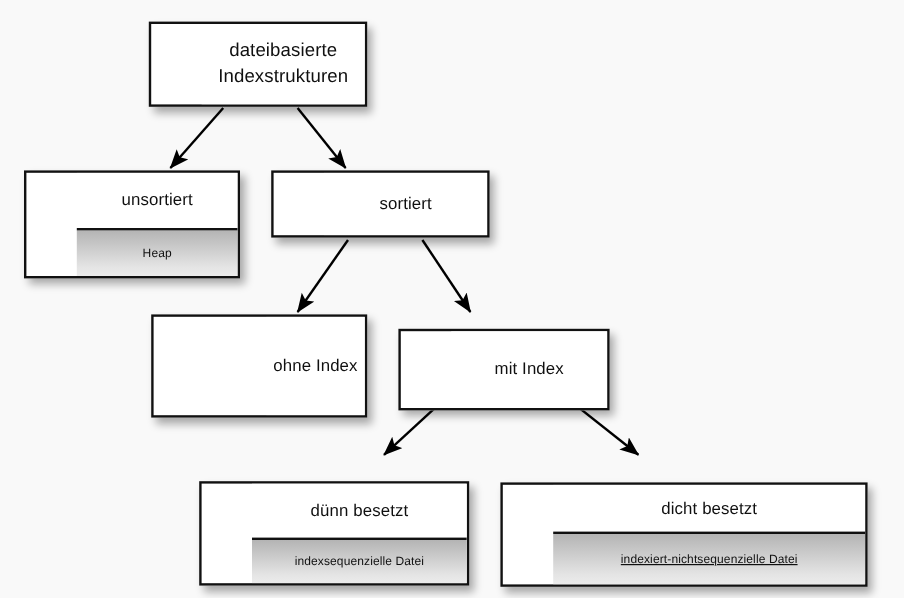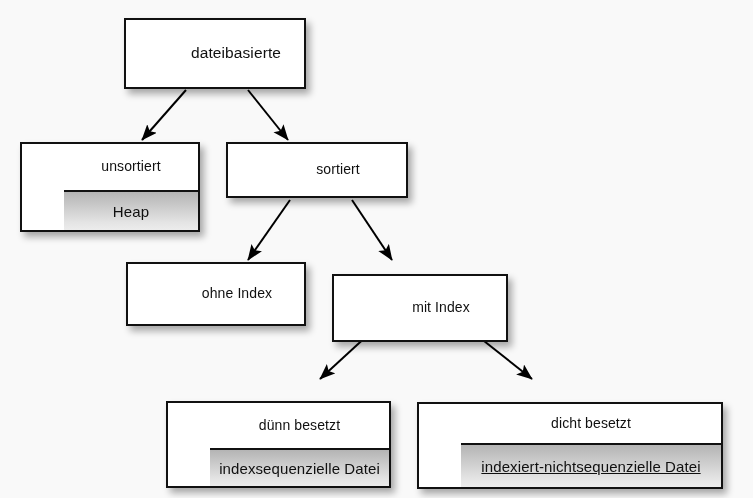--- a/index.html
+++ b/index.html
@@ -57,21 +57,21 @@
     line-height: 1.32;
   }
   .node-impl {
     flex: 0 0 auto;
     border-top: 2px solid #111111;
     background: linear-gradient(to bottom, #b4b4b4 0%, #c9c9c9 35%, #e4e4e4 80%, #ececec 100%);
     display: flex;
     align-items: center;
     justify-content: center;
     color: #101010;
-    font-size: 15px;
+    font-size: 10px;
     letter-spacing: 0.1px;
     padding: 0 6px;
     box-sizing: border-box;
   }
 </style>
 </head>
 <body>
 
 <div id="diagram">
 
@@ -88,34 +88,35 @@
         <line x1="352" y1="200" x2="392" y2="260" marker-end="url(#arrowhead)" stroke="#000000" stroke-width="2"></line>
         <line x1="382" y1="322" x2="320" y2="379" marker-end="url(#arrowhead)" stroke="#000000" stroke-width="2"></line>
         <line x1="460" y1="322" x2="532" y2="379" marker-end="url(#arrowhead)" stroke="#000000" stroke-width="2"></line>
       </g>
   </svg>
 
   <div class="node" style="left:124px; top:18px; width:182px; height:71px;">
     <div class="node-title two-line">
       <span>
         <span>dateibasierte</span><br>
+        <span>Indexstrukturen</span>
       </span>
     </div>
   </div>
 
   <div class="node" style="left:20px; top:142px; width:180px; height:90px;">
     <div class="node-title">unsortiert</div>
     <div class="node-impl" style="height:40px;">Heap</div>
   </div>
 
   <div class="node" style="left:226px; top:142px; width:182px; height:56px;">
     <div class="node-title">sortiert</div>
   </div>
 
-  <div class="node" style="left:126px; top:262px; width:180px; height:64px;">
+  <div class="node" style="left:126px; top:262px; width:180px; height:86px;align-items:flex-end;">
     <div class="node-title">ohne Index</div>
   </div>
 
   <div class="node" style="left:332px; top:274px; width:176px; height:68px;">
     <div class="node-title">mit Index</div>
   </div>
 
   <div class="node" style="left:166px; top:381px; width:225px; height:87px;margin-top:20px;">
     <div class="node-title">dünn besetzt</div>
     <div class="node-impl" style="height:38px;">indexsequenzielle Datei</div>

